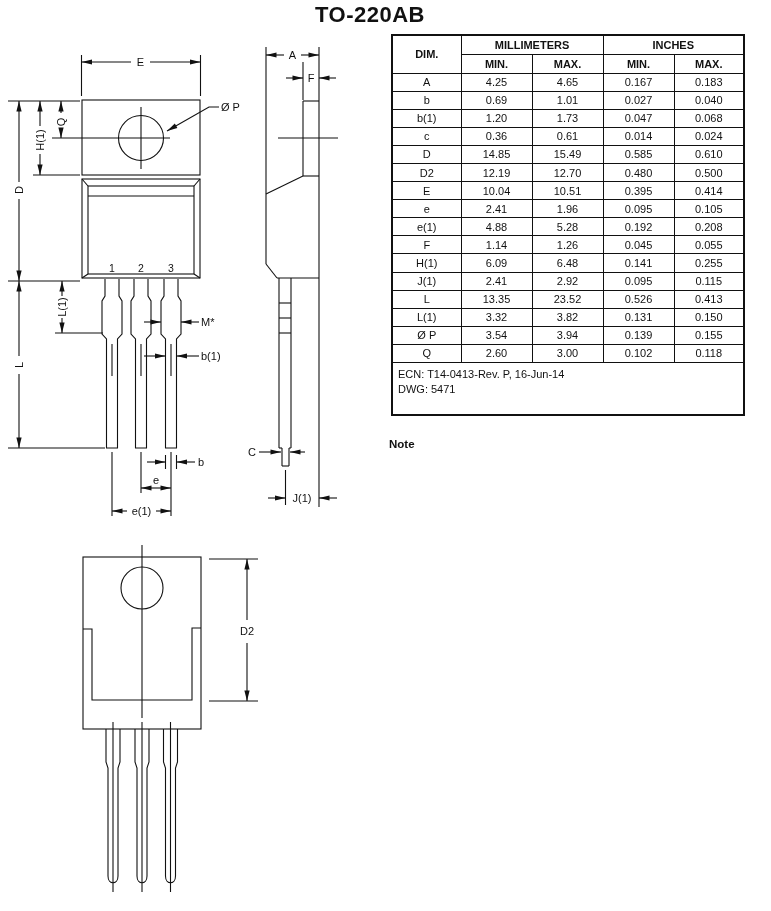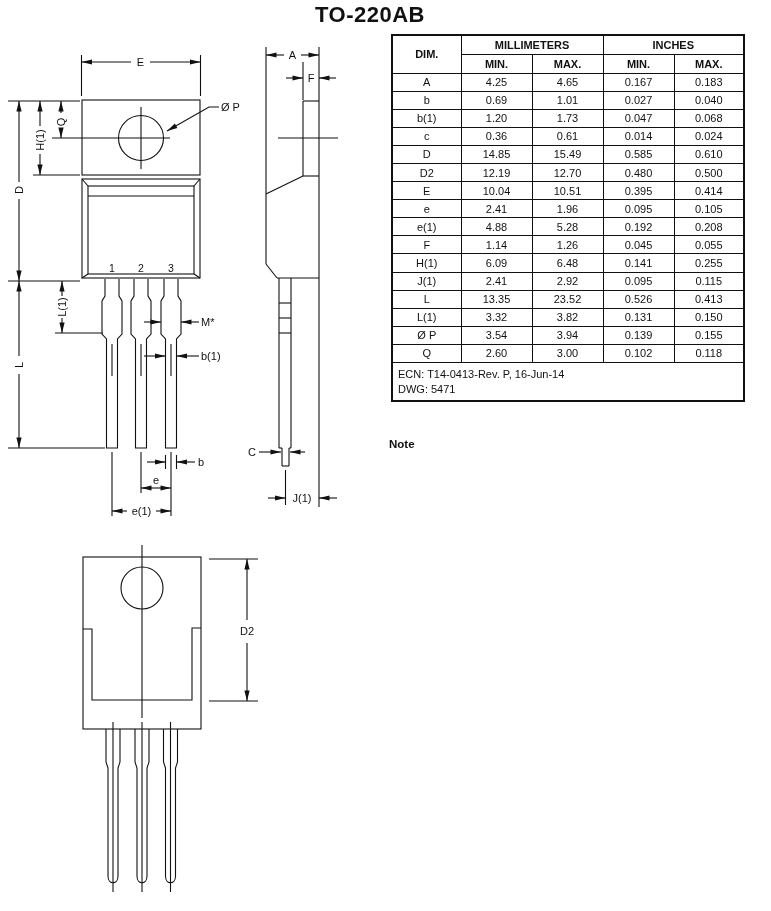--- a/index.html
+++ b/index.html
@@ -12,21 +12,21 @@
   .lbl{font-family:"Liberation Sans",sans-serif;font-size:11px;fill:#111;}
   .pin{font-size:10.5px;}
   table.dims{position:absolute;left:391px;top:34px;width:352px;border-collapse:collapse;
              table-layout:fixed;border:2px solid #111;
              font-family:"Liberation Sans",sans-serif;font-size:11px;color:#111;}
   table.dims th,table.dims td{border:1px solid #111;text-align:center;padding:0;
              overflow:hidden;white-space:nowrap;}
   table.dims thead tr{height:19px;}
   table.dims thead th{font-weight:bold;}
   table.dims tbody tr{height:18.1px;}
-  table.dims td.ecn-cell{height:35px;text-align:left;padding:1px 0 1px 5px;line-height:15px;}
+  table.dims td.ecn-cell{height:35px;text-align:left;padding:1px 0 15px 5px;line-height:15px;}
   .note{position:absolute;left:389px;top:411px;width:372px;font-size:11.5px;line-height:16px;}
   .note .note-head{font-weight:bold;margin-top:25px;}
   .note .wide{word-spacing:4px;}
 </style>
 </head>
 <body>
 
 <div class="page">
 
   <div class="title">TO-220AB</div>

